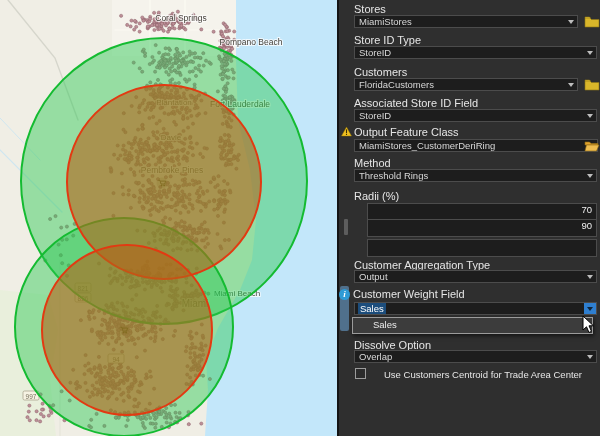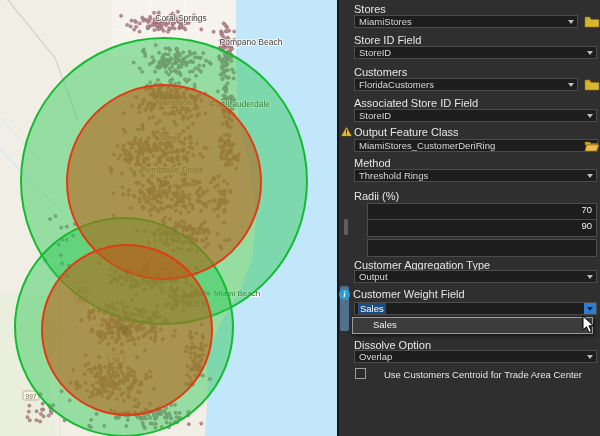--- a/index.html
+++ b/index.html
@@ -1964,21 +1964,21 @@
     <div class="f-label" style="top:3px">Stores</div>
     <div class="combo" style="top:15px;width:224px">
       <span>MiamiStores</span>
       <span class="caret"></span>
     </div>
     <svg class="foldbtn" style="left:245px;top:15px" viewBox="0 0 16 14">
       <path d="M1,3 L6,3 L7.5,4.5 L15,4.5 L15,12 L1,12 Z" fill="#d9b62a" stroke="#8f7716" stroke-width="0.6"></path>
       <path d="M1,3 L1,2 L5.5,2 L6.5,3" fill="#d9b62a" stroke="#8f7716" stroke-width="0.6"></path>
     </svg>
 
-    <div class="f-label" style="top:34px">Store ID Field</div>
+    <div class="f-label" style="top:34px">Store ID Type</div>
     <div class="combo" style="top:46px;width:243px">
       <span>StoreID</span>
       <span class="caret"></span>
     </div>
 
     <div class="f-label" style="top:66px">Customers</div>
     <div class="combo" style="top:78px;width:224px">
       <span>FloridaCustomers</span>
       <span class="caret"></span>
     </div>

